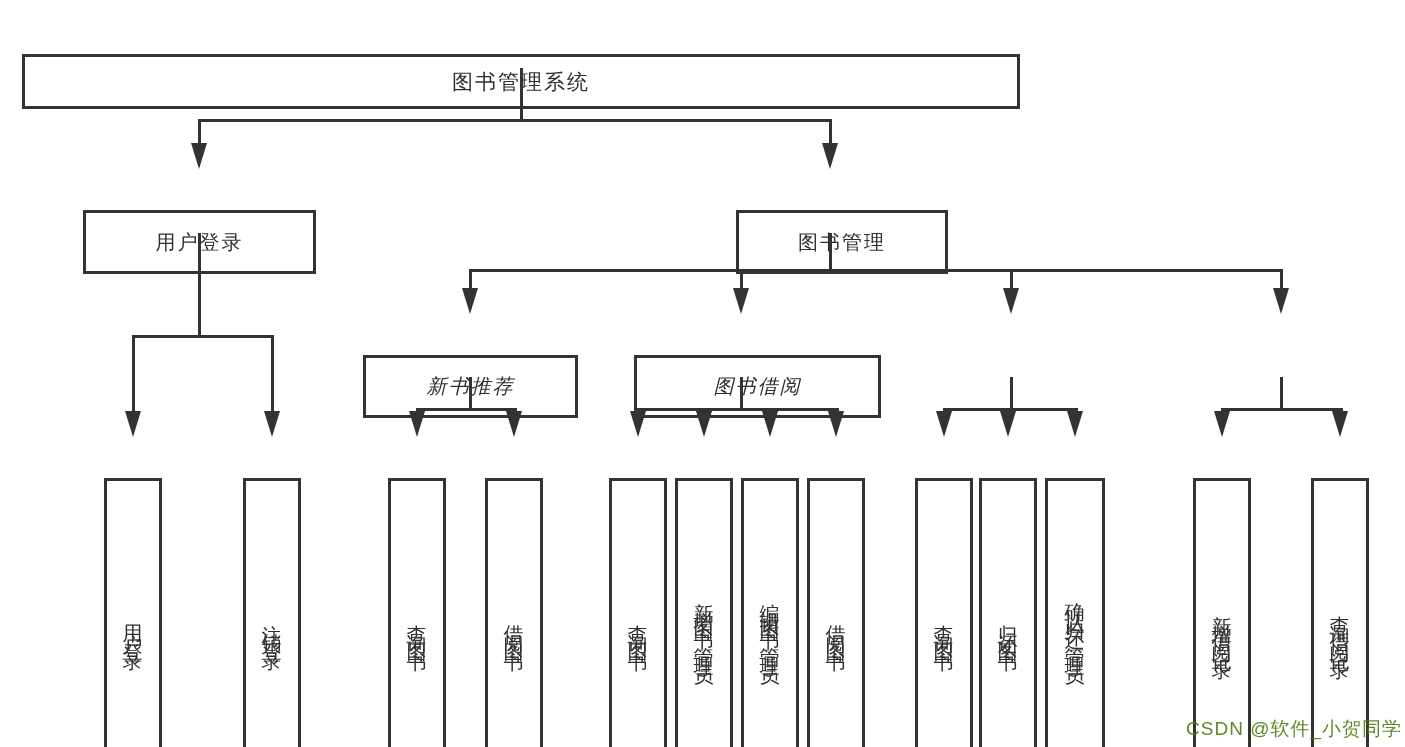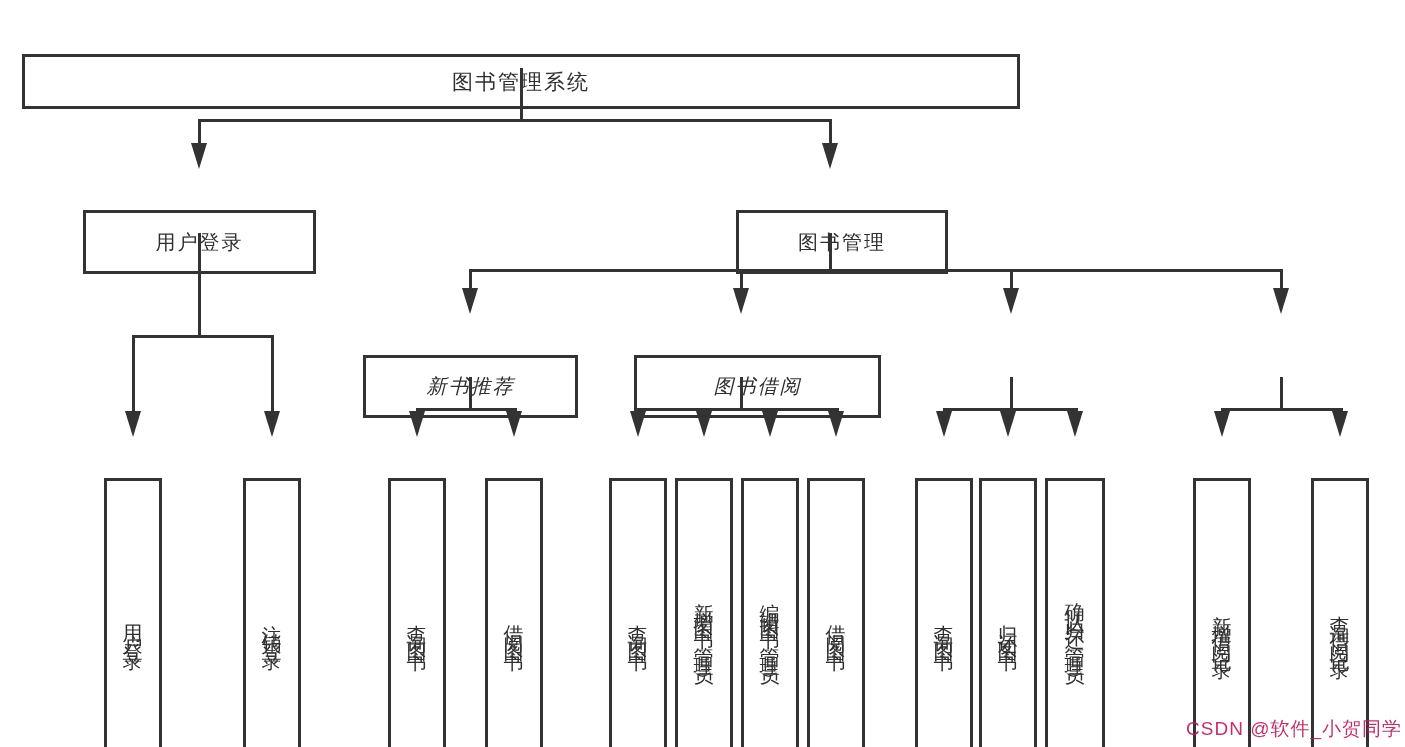--- a/index.html
+++ b/index.html
@@ -150,15 +150,15 @@
     <div class="arrow" style="left:936px;top:411px"></div>
     <div class="arrow" style="left:1000px;top:411px"></div>
     <div class="arrow" style="left:1067px;top:411px"></div>
 
     <div class="line v" style="left:1280px;top:377px;height:34px"></div>
     <div class="line h" style="left:1221px;top:408px;width:122px"></div>
     <div class="arrow" style="left:1214px;top:411px"></div>
     <div class="arrow" style="left:1332px;top:411px"></div>
   </div>
 
-  <div class="watermark" style="color: #be185d;">CSDN @软件_小贺同学</div>
+  <div class="watermark" style="color: #4d7c0f;">CSDN @软件_小贺同学</div>
 
 </div>
 
 </body></html>

